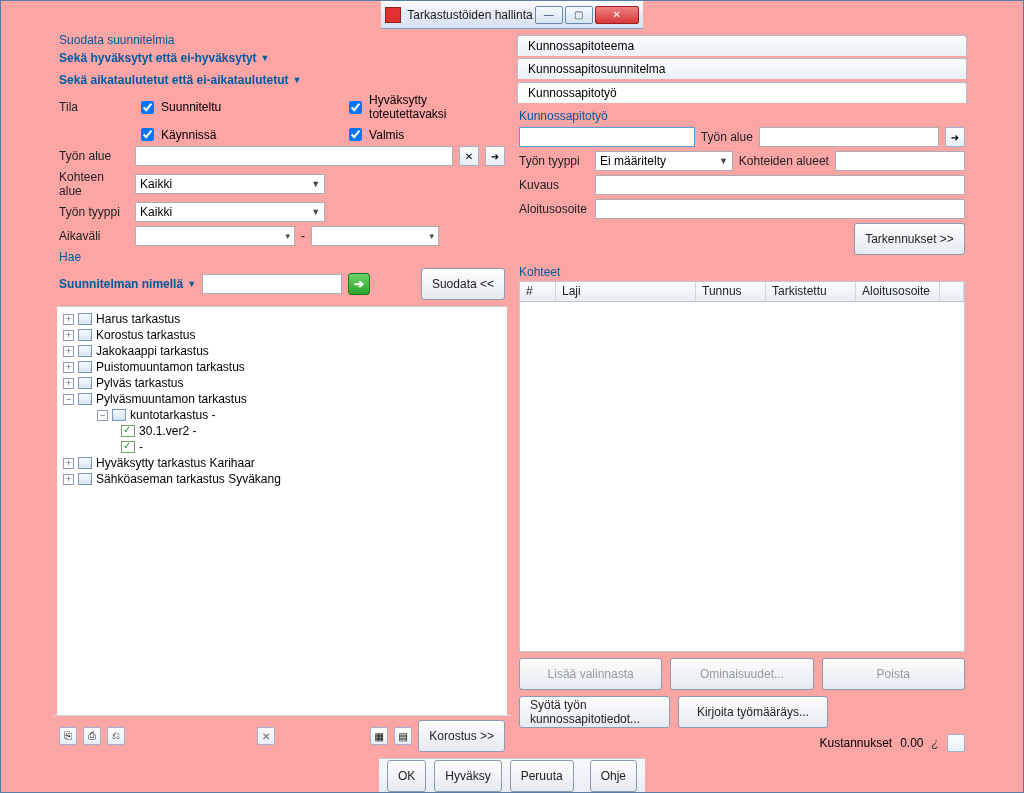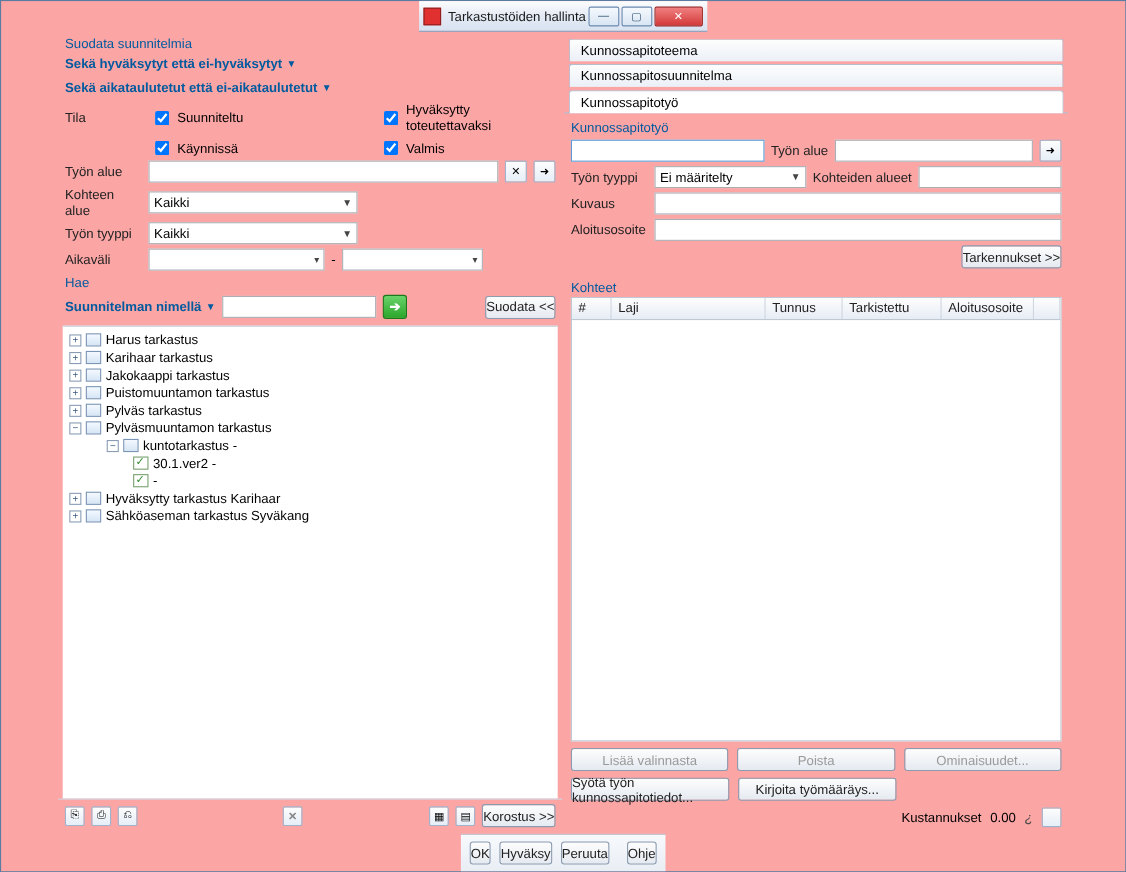--- a/index.html
+++ b/index.html
@@ -26,21 +26,21 @@
 .chkrow { display: flex; align-items: center; gap: 4px; }
 .chk { width: 13px; height: 13px; }
 
 .row { display: flex; align-items: center; gap: 6px; padding: 2px 6px; }
 .row .lbl { width: 70px; color: #222; }
 .input { border: 1px solid #abadb3; background: #fff; height: 20px; padding: 0 4px; }
 .select { border: 1px solid #abadb3; background: #fff; height: 20px; padding: 0 4px; display: flex; align-items: center; justify-content: space-between; }
 .select .arrow { font-size: 9px; color: #444; }
 .mini-btn { width: 20px; height: 20px; border: 1px solid #9fb4cc; background: linear-gradient(#fdfdfd,#e6eef7); border-radius: 2px; display: flex; align-items: center; justify-content: center; font-size: 10px; }
 .go-btn { width: 22px; height: 22px; background: linear-gradient(#6ad36a,#2aa62a); border: 1px solid #1a7a1a; border-radius: 3px; color: #fff; display: flex; align-items: center; justify-content: center; font-weight: bold; }
-.btn { border: 1px solid #8c9cb0; background: linear-gradient(#fdfdfd,#e5eaf1); border-radius: 3px; padding: 2px 0; height: 21px; display: inline-flex; align-items: center; justify-content: center; color: #222; }
+.btn { border: 1px solid #8c9cb0; background: linear-gradient(#fdfdfd,#e5eaf1); border-radius: 3px; padding: 2px 10px; height: 32px; display: inline-flex; align-items: center; justify-content: center; color: #222; }
 .btn.disabled { color: #9a9a9a; }
 
 .tree { flex: 1; border-top: 1px solid #c0c8d4; margin: 4px 4px 0 4px; overflow: auto; padding: 4px 2px; background: #fff; }
 .tree-row { display: flex; align-items: center; gap: 4px; height: 16px; padding-left: 4px; }
 .tree-row .exp { width: 11px; height: 11px; border: 1px solid #8a9db5; background: #fff; display: flex; align-items: center; justify-content: center; font-size: 9px; line-height: 1; color: #3a5a80; cursor: pointer; }
 .tree-row .tile { width: 14px; height: 12px; border: 1px solid #7a95b5; background: linear-gradient(#f4f9ff,#d6e5f5); }
 .tree-row .tile.chk { background: #fff; border-color: #7aa070; position: relative; }
 .tree-row .tile.chk::after { content: "✓"; color: #2a8a2a; font-size: 10px; position: absolute; top: -2px; left: 1px; }
 .tree-row.lv1 { padding-left: 38px; }
 .tree-row.lv2 { padding-left: 62px; }
@@ -172,21 +172,21 @@
 
       <div class="tree">
         <div class="tree-row">
             <span class="exp">+</span>
             <span class="tile"></span>
             <span>Harus tarkastus</span>
           </div>
         <div class="tree-row">
             <span class="exp">+</span>
             <span class="tile"></span>
-            <span>Karihaar tarkastus</span>
+            <span>Korostus tarkastus</span>
           </div>
         <div class="tree-row">
             <span class="exp">+</span>
             <span class="tile"></span>
             <span>Jakokaappi tarkastus</span>
           </div>
         <div class="tree-row">
             <span class="exp">+</span>
             <span class="tile"></span>
             <span>Puistomuuntamon tarkastus</span>
@@ -287,22 +287,22 @@
           <div class="th" style="width:90px">Tarkistettu</div>
           <div class="th" style="flex:1">Aloitusosoite</div>
           <div class="th" style="width:24px"></div>
         </div>
         <div class="tbody"></div>
       </div>
 
       <div class="right-buttons">
         <div class="btn-row">
           <div class="btn btn-wide disabled">Lisää valinnasta</div>
+          <div class="btn btn-wide disabled">Ominaisuudet...</div>
           <div class="btn btn-wide disabled">Poista</div>
-          <div class="btn btn-wide disabled">Ominaisuudet...</div>
         </div>
         <div class="btn-row">
           <div class="btn btn-wide">Syötä työn kunnossapitotiedot...</div>
           <div class="btn btn-wide">Kirjoita työmääräys...</div>
           <div class="btn-wide"></div>
         </div>
       </div>
 
       <div class="cost-row">
         <span>Kustannukset</span>

